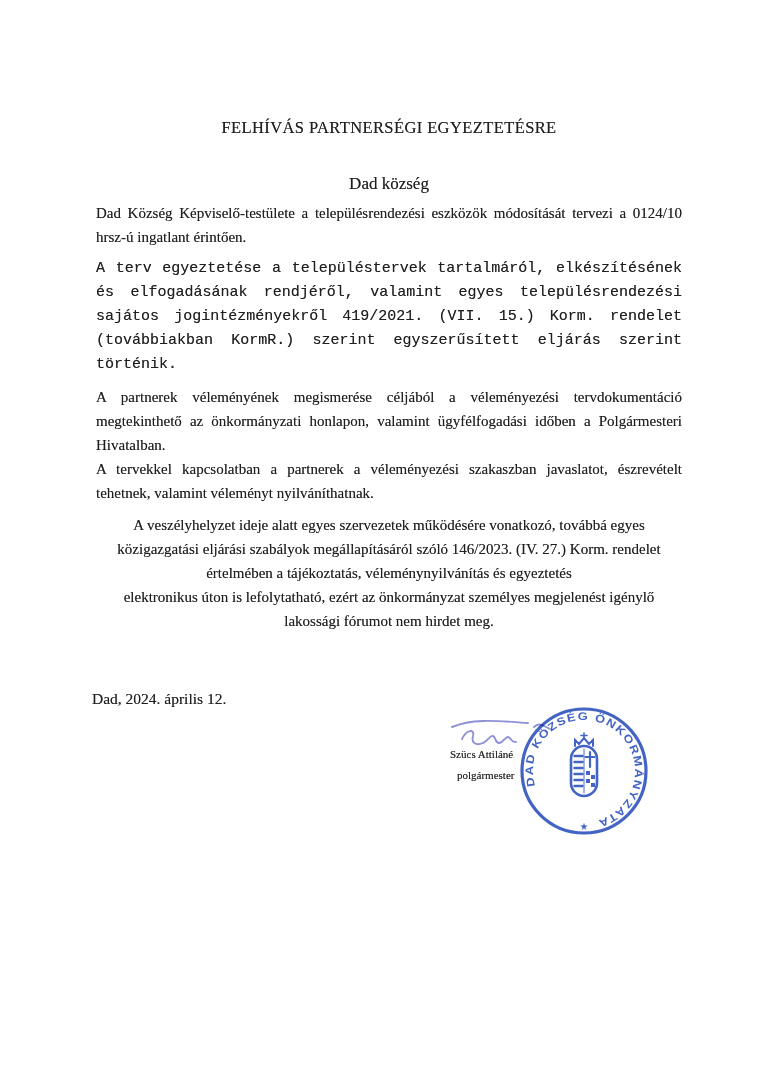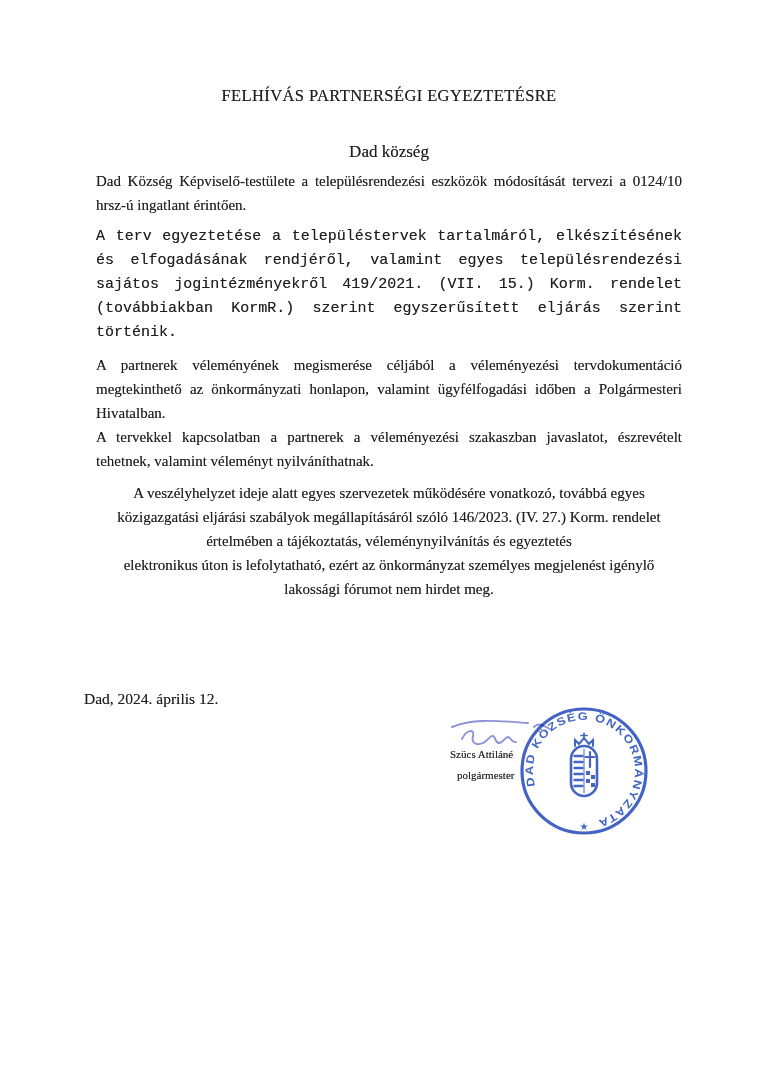--- a/index.html
+++ b/index.html
@@ -17,21 +17,21 @@
     color: #1f1f1f;
     overflow: hidden;
   }
   .content {
     position: absolute;
     left: 88px;
     top: 0;
     width: 602px;
   }
   .doc-title {
-    margin: 86px 0 0 0;
+    margin: 118px 0 0 0;
     text-align: center;
     font-size: 16.5px;
     font-weight: normal;
     letter-spacing: 0.4px;
     text-shadow: 0 0 0.5px rgba(0,0,0,0.55);
   }
   .doc-subtitle {
     margin-top: 36px;
     text-align: center;
     font-size: 17px;
@@ -48,21 +48,21 @@
   .center { text-align: center; }
   .pre    { white-space: pre-line; }
   .mt-par1     { margin-top: 36px; }
   .mt-par2     { margin-top: 15px; font-family: Liberation Mono, monospace; }
   .mt-par3     { margin-top: 13px; }
   .mt-deadline { margin-top: 14px; }
   .mt-block1   { margin-top: 18px; }
   .mt-block2   { margin-top: 15px; }
   .date-line {
     position: absolute;
-    left: 84px;
+    left: 92px;
     top: 690px;
     font-size: 15.5px;
     text-shadow: 0 0 0.5px rgba(0,0,0,0.5);
   }
   .sig-block {
     position: absolute;
     left: 450px;
     top: 744px;
     font-size: 11px;
     line-height: 21px;

